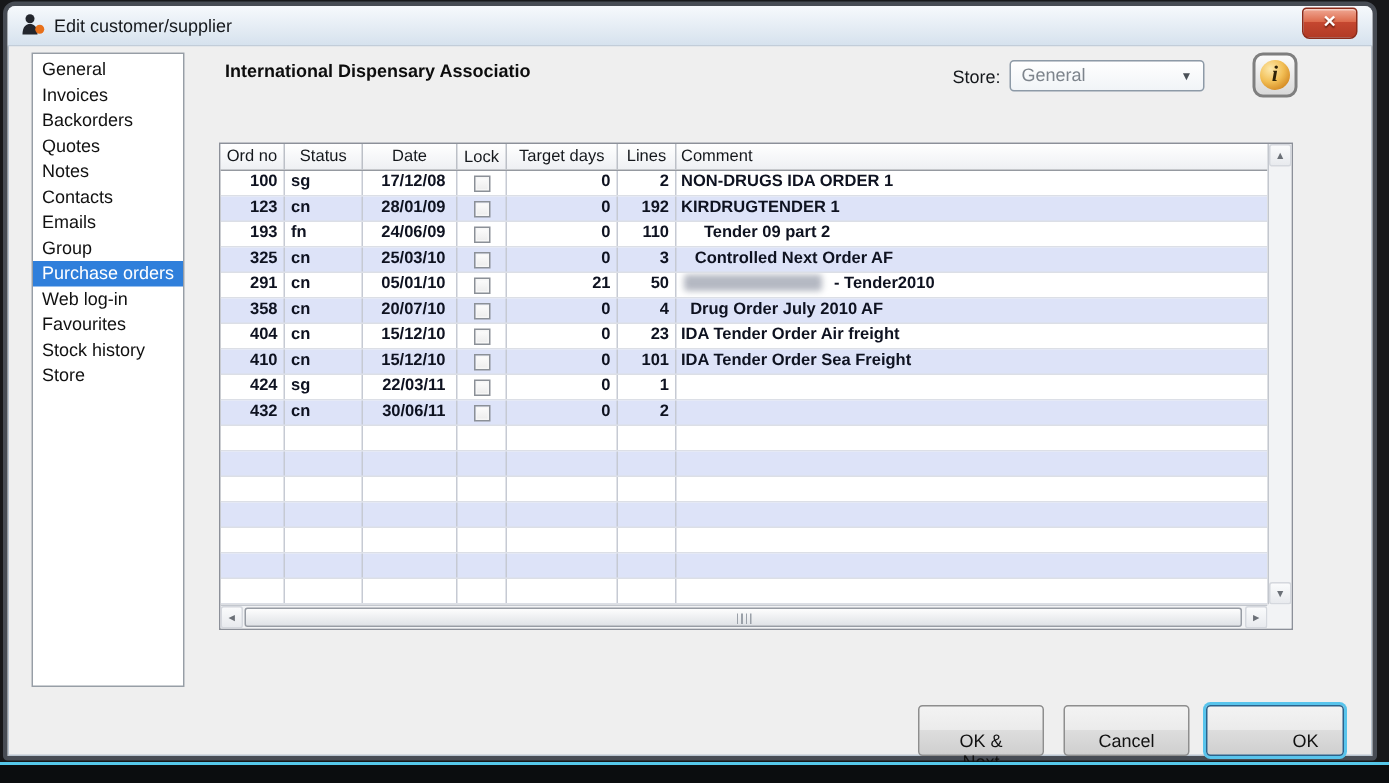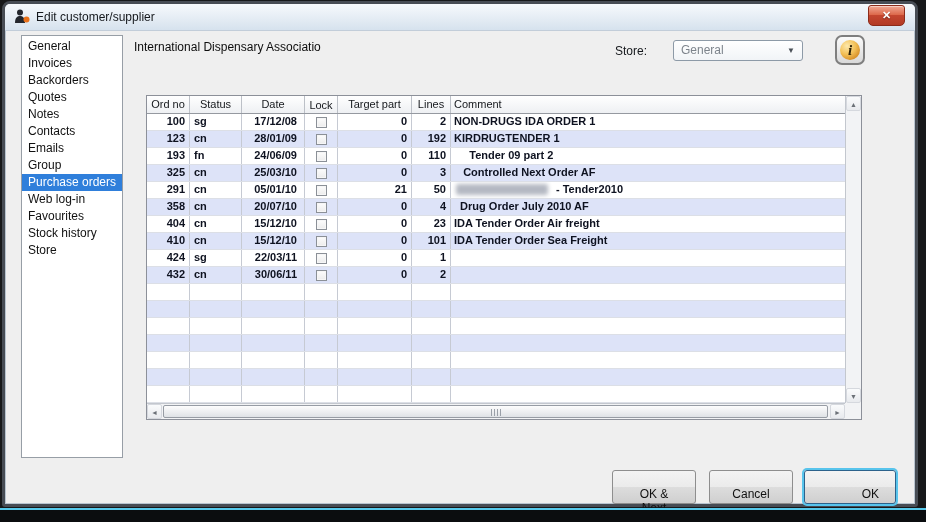--- a/index.html
+++ b/index.html
@@ -45,22 +45,22 @@
     position:absolute;left:16px;top:31px;width:102px;height:423px;
     box-sizing:border-box;background:#fff;border:1px solid #979ea6;
     padding-top:2px;overflow:hidden;
   }
   .side-item{
     height:17px;line-height:17px;font-size:12px;color:#111;
     padding-left:6px;white-space:nowrap;cursor:pointer;
   }
   .side-item.selected{background:#2f7fdb;color:#fff;}
   
-  .cust-name{position:absolute;left:129px;top:36px;font-size:12px;font-weight:normal;color:#0d0d0d;}
-  .store-label{position:absolute;left:600px;top:40px;width:42px;text-align:right;font-size:12px;color:#15181c;}
+  .cust-name{position:absolute;left:145px;top:36px;font-size:12px;font-weight:bold;color:#0d0d0d;}
+  .store-label{position:absolute;left:620px;top:40px;width:42px;text-align:right;font-size:12px;color:#15181c;}
   .combo{
     position:absolute;left:668px;top:36px;width:130px;height:21px;
     box-sizing:border-box;border:1px solid #8d9aa7;border-radius:3px;
     background:linear-gradient(#ffffff,#f1f4f7);
   }
   .combo .val{position:absolute;left:7px;top:0;line-height:19px;font-size:12px;color:#7d848c;}
   .combo .arr{position:absolute;right:7px;top:0;line-height:19px;font-size:8px;color:#4a5057;}
   .info-btn{
     position:absolute;left:830px;top:31px;width:30px;height:30px;
     box-sizing:border-box;border:2px solid #7f7f7f;border-radius:7px;
@@ -194,21 +194,21 @@
   <div class="info-btn">
     <span class="info-orb">i</span>
   </div>
 
   <div class="tablewrap">
     <div class="thead">
         <div class="th c-ord">Ord no</div>
         <div class="th c-status">Status</div>
         <div class="th c-date">Date</div>
         <div class="th c-lock">Lock</div>
-        <div class="th c-target">Target part</div>
+        <div class="th c-target">Target days</div>
         <div class="th c-lines">Lines</div>
         <div class="th c-comment">Comment</div>
       </div>
     <div class="tbody">
         <div class="tr">
           <div class="td c-ord">100</div>
           <div class="td c-status">sg</div>
           <div class="td c-date">17/12/08</div>
           <div class="td c-lock"><span class="checkbox"></span></div>
           <div class="td c-target">0</div>

